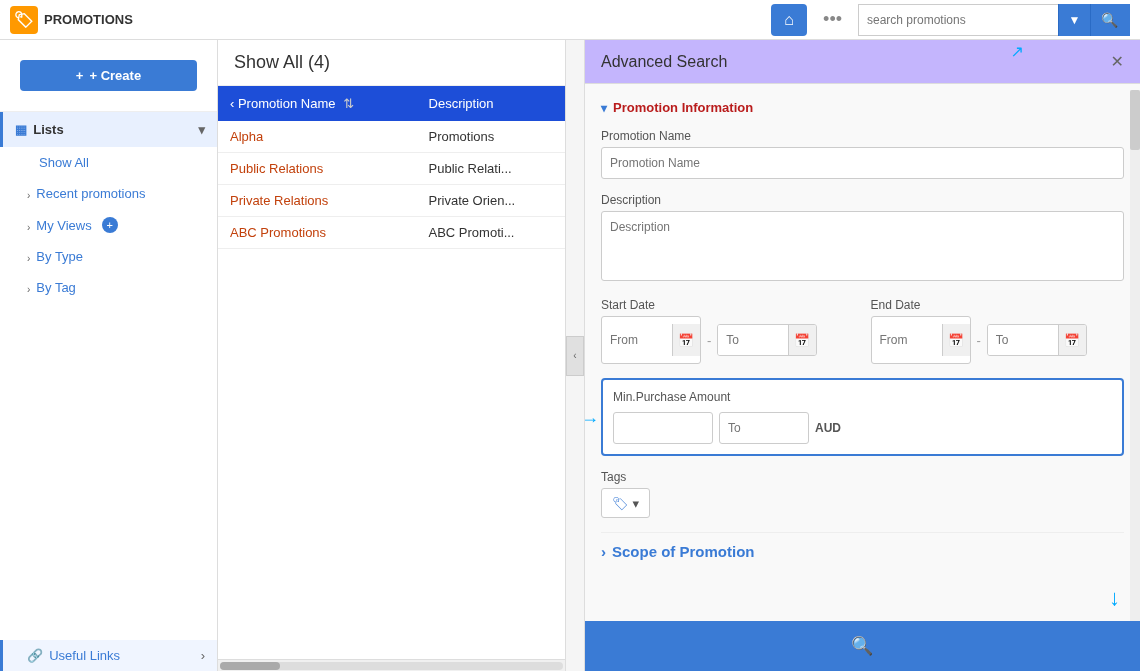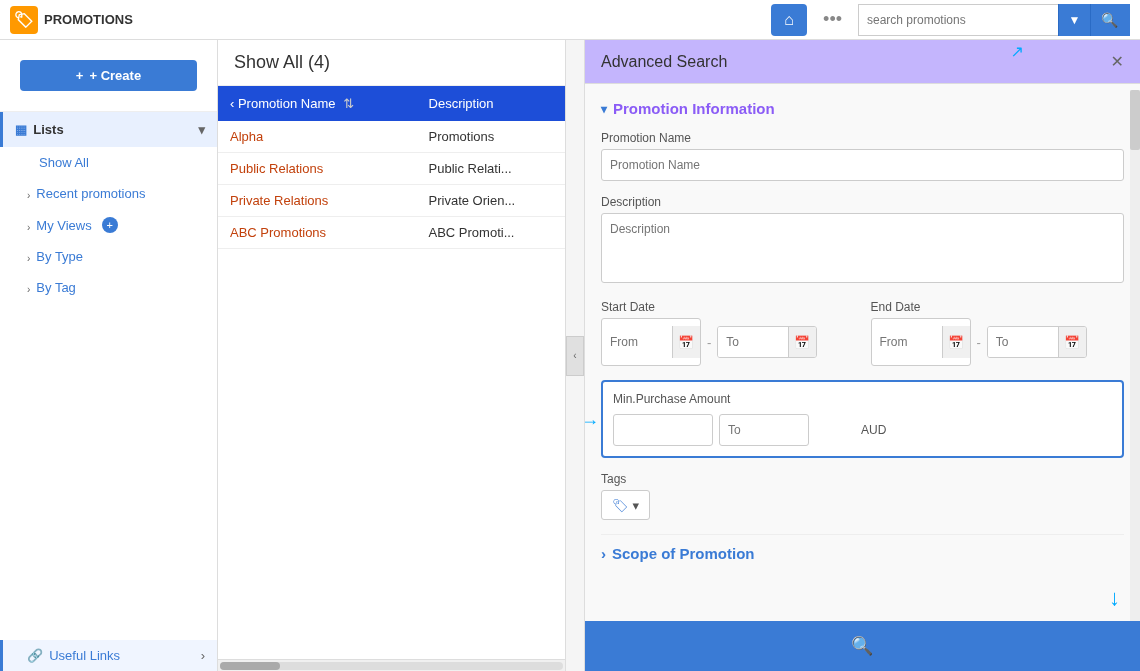--- a/index.html
+++ b/index.html
@@ -212,21 +212,21 @@
     }
     .adv-search-scrollbar-thumb {
       position: absolute; top: 0; width: 10px; height: 60px; background: #ccc; border-radius: 2px;
     }
 
     .section-header-collapsible {
       display: flex; align-items: center; gap: 6px;
       margin-bottom: 14px; cursor: pointer;
     }
     .section-header-collapsible .chevron-icon { color: #3a7bd5; font-size: 12px; }
-    .section-header-collapsible span { color: #8b5cf6; font-size: 15px; font-weight: bold; }
+    .section-header-collapsible span { color: #b91c1c; font-size: 13px; font-weight: bold; }
 
     .form-group { margin-bottom: 14px; }
     .form-label { font-size: 12px; color: #555; margin-bottom: 4px; display: block; }
     .form-input {
       width: 100%;
       height: 32px;
       border: 1px solid #ccc;
       border-radius: 3px;
       padding: 0 8px;
       font-size: 12px;
@@ -296,21 +296,21 @@
     .min-purchase-row { display: flex; align-items: center; gap: 6px; }
     .min-purchase-from {
       height: 32px; border: 1px solid #ccc; border-radius: 3px;
       padding: 0 8px; font-size: 12px; color: #333; width: 100px; outline: none;
     }
     .min-purchase-to {
       height: 32px; border: 1px solid #ccc; border-radius: 3px;
       padding: 0 8px; font-size: 12px; color: #999; width: 90px; outline: none;
     }
     .min-purchase-currency {
-      font-size: 12px; color: #555; font-weight: normal; margin-left: 46px;
+      font-size: 12px; color: #555; font-weight: bold;
     }
 
     
     .tags-btn {
       display: inline-flex; align-items: center; gap: 4px;
       height: 30px; border: 1px solid #ccc; border-radius: 3px;
       background: white; padding: 0 10px; cursor: pointer;
       font-size: 12px; color: #555;
     }
     .tags-btn .tag-icon { color: #3a7bd5; }

